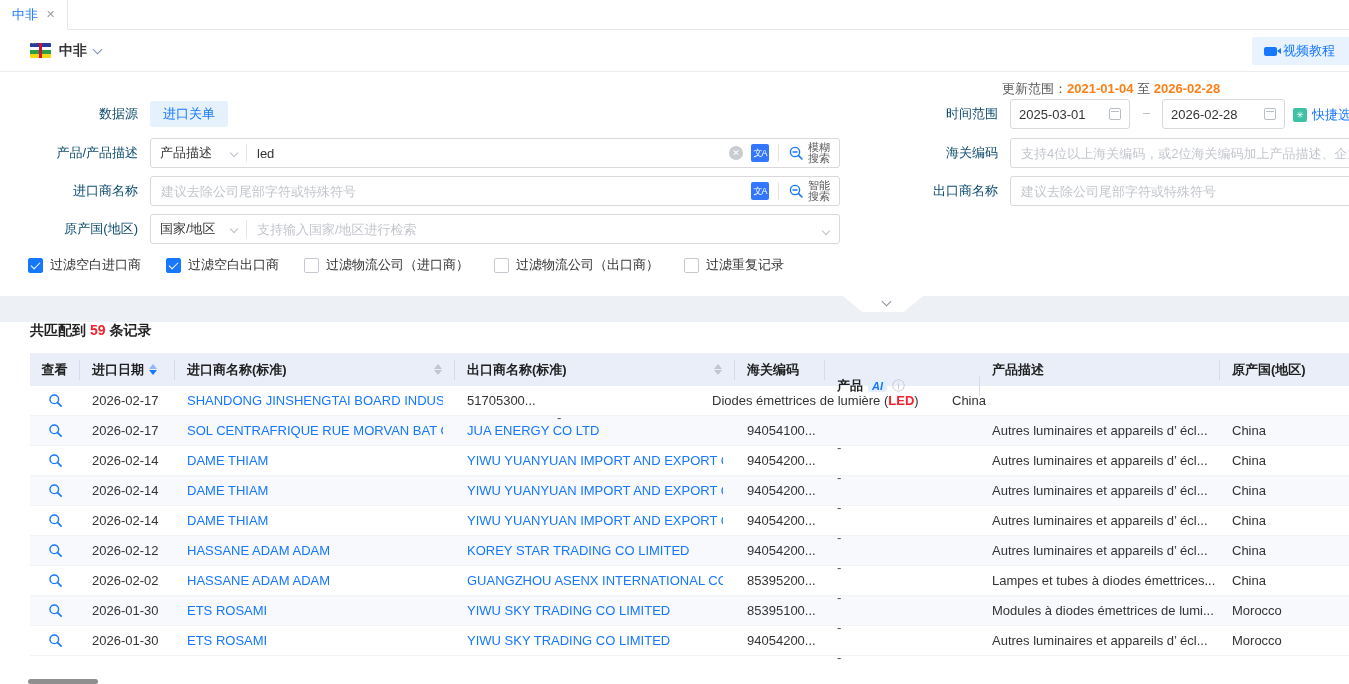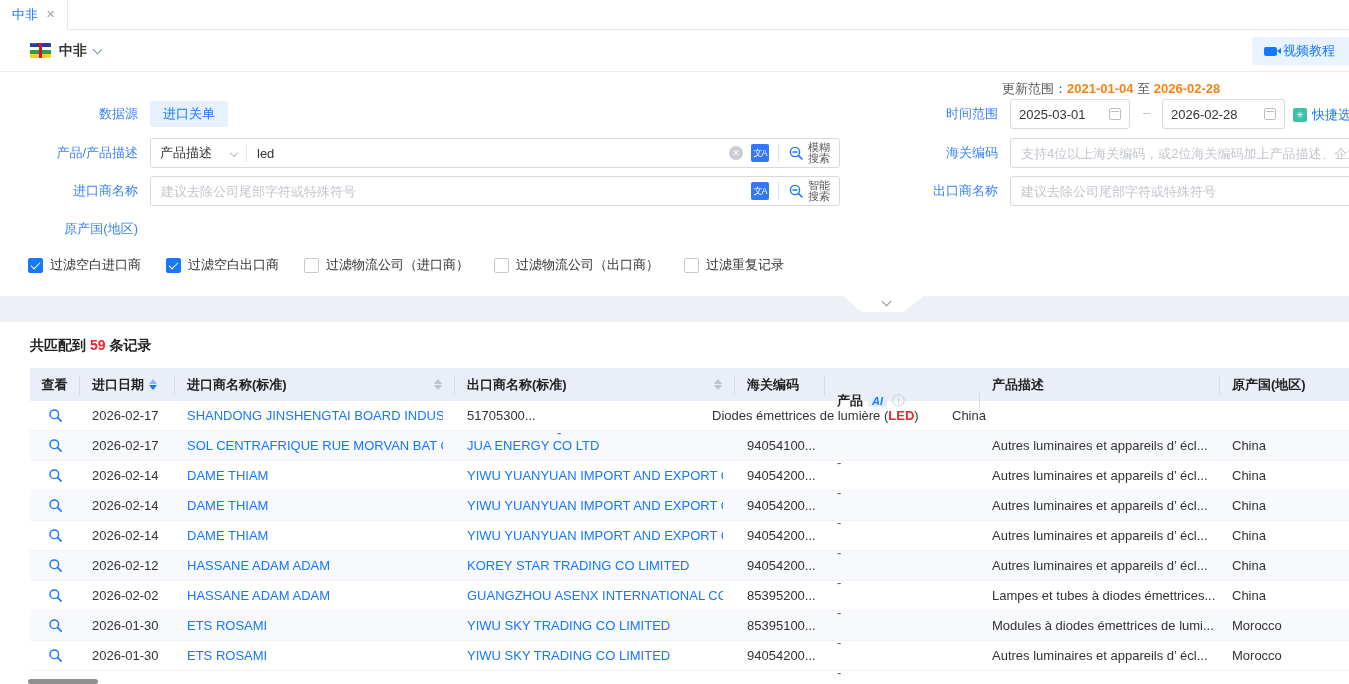--- a/index.html
+++ b/index.html
@@ -21,21 +21,21 @@
   .flag::after { content:""; position:absolute; left:41%; width:18%; top:0; bottom:0; background:#d21034; }
   .flag::before { content:"★"; position:absolute; left:1px; top:-5px; color:#f7d618; font-size:7px; z-index:2;}
   .country-name { font-weight:bold; font-size:14px; color:#333; margin-left:8px; }
   .chev { display:inline-block; width:7px; height:7px; border-right:1.5px solid #7d91b9; border-bottom:1.5px solid #7d91b9; transform:rotate(45deg); margin:-3px 0 0 7px; }
   .video-btn { position:absolute; right:0; top:7px; height:28px; background:#e8f3ff; color:#1677ff;
                display:flex; align-items:center; gap:6px; padding:0 14px 0 12px; border-radius:3px 0 0 3px; cursor:pointer; }
   .cam-icon { width:13px; height:9px; background:#1677ff; border-radius:2px; position:relative; display:inline-block;}
   .cam-icon::after { content:""; position:absolute; right:-4px; top:1px; border-left:4px solid #1677ff; border-top:3.5px solid transparent; border-bottom:3.5px solid transparent; transform:rotate(180deg);}
   
   .fpanel { position:relative; height:224px; background:#fff; }
-  .flabel { position:absolute; width:110px; text-align:right; color:#3b82f6; line-height:30px; font-size:13px;}
+  .flabel { position:absolute; width:110px; text-align:right; color:#0c4a6e; line-height:30px; font-size:13px;}
   .frow-l { left:28px; }
   .update-line { position:absolute; top:8px; left:1002px; font-size:13px; color:#595959; white-space:nowrap;}
   .update-line b { color:#fa8016; }
   .ds-btn { position:absolute; left:150px; top:29px; height:26px; line-height:26px; padding:0 13px; background:#e6f1fe; color:#1677ff; border-radius:3px; cursor:pointer; }
   .inp { border:1px solid #d9d9d9; border-radius:3px; background:#fff; height:30px; display:flex; align-items:center; }
   .date-inp { position:absolute; width:120px; padding:0 8px; justify-content:space-between; color:#333; }
   .cal-icon { width:12px; height:12px; border:1px solid #b9bec6; border-radius:2px; position:relative; }
   .cal-icon::before { content:""; position:absolute; left:1px; right:1px; top:2px; border-top:1px solid #b9bec6; }
   .dash { position:absolute; color:#bbb; }
   .quick { position:absolute; left:1293px; top:34px; display:flex; gap:5px; align-items:center; color:#1677ff; white-space:nowrap; cursor:pointer;}
@@ -54,21 +54,21 @@
   .gchev { padding-right:10px; }
   
   .cbrow { position:absolute; left:28px; top:184px; display:flex; gap:25px; align-items:center; }
   .cbx { display:flex; align-items:center; gap:7px; cursor:pointer; color:#333; }
   .cb { width:15px; height:15px; border:1px solid #c6cad0; border-radius:2px; background:#fff; position:relative; }
   .cb.checked { background:#1677ff; border-color:#1677ff; }
   .cb.checked::after { content:""; position:absolute; left:4px; top:1px; width:4px; height:8px; border-right:1.6px solid #fff; border-bottom:1.6px solid #fff; transform:rotate(45deg); }
   .notch { position:absolute; left:843px; bottom:-16px; width:80px; height:16px; background:#fff; clip-path:polygon(0 0,100% 0,76% 100%,24% 100%); display:flex; justify-content:center; cursor:pointer; z-index:3;}
   .notch .chev { border-color:#8a93a6; margin-top:2px; }
   
-  .results { margin-top:26px; background:#fff; height:calc(684px - 72px - 224px - 26px); padding-top:15px; position:relative; overflow:hidden;}
+  .results { margin-top:26px; background:#fff; height:calc(684px - 72px - 224px - 26px); position:relative; overflow:hidden;}
   .rtitle { margin-left:30px; font-size:14px; font-weight:bold; color:#222; }
   .rtitle b { color:#f5222d; padding:0 4px; }
   .twrap { margin-left:30px; margin-top:13px; width:1319px; overflow:hidden; }
   .ttable { width:1400px; }
   .trow { display:flex; height:30px; align-items:center; border-bottom:1px solid #f2f3f5; background:#fff;}
   .trow.alt { background:#f7f9fc; }
   .thead { height:33px; background:#e9eef8; font-weight:bold; color:#1f1f1f; border-bottom:none;}
   .cell { padding:0 12px; white-space:nowrap; overflow:hidden; flex:none; display:flex; align-items:center; gap:5px;}
   .thead .cell { border-right:1px solid #d4dcec; height:20px; }
   .thead .cell:last-child { border-right:none; }
@@ -172,20 +172,28 @@
       <span class="txt"><span>智能</span><br><span>搜索</span></span>
     </div>
   </div>
 
   <div class="flabel" style="top:104px; left:888px;">出口商名称</div>
   <div class="inp" style="position:absolute; left:1010px; top:104px; width:360px;">
     <input class="ginput" placeholder="建议去除公司尾部字符或特殊符号" style="">
   </div>
 
   <div class="flabel frow-l" style="top:142px">原产国(地区)</div>
+  <div class="inp group" style="top:142px">
+    <div class="gsel">
+      <span>国家/地区</span>
+        <span class="chev"></span>
+    </div>
+    <input class="ginput" placeholder="支持输入国家/地区进行检索" style="">
+    <span class="gchev"><span class="chev"></span></span>
+  </div>
 
   <div class="cbrow" id="cbrow">
   <label class="cbx">
     <span class="cb checked"></span>
     <span>过滤空白进口商</span>
   </label>
 
   <label class="cbx">
     <span class="cb checked"></span>
     <span>过滤空白出口商</span>

